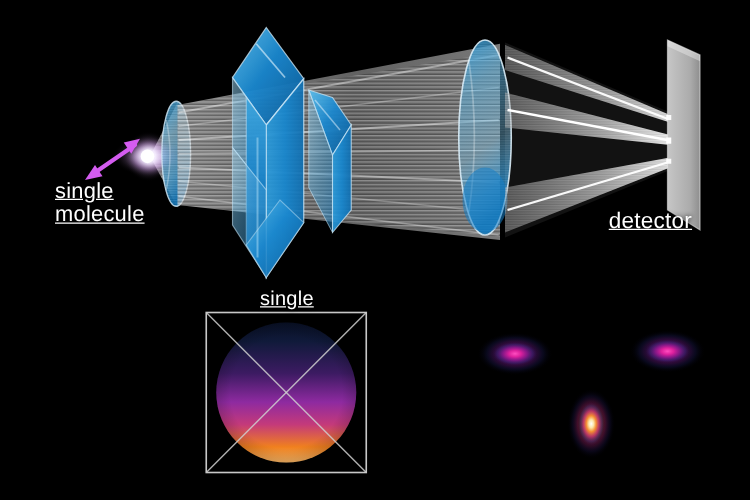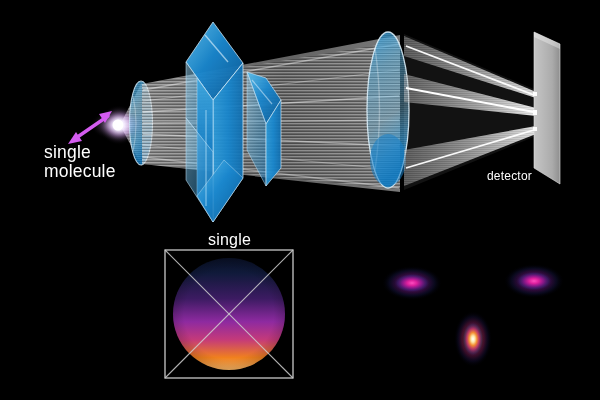--- a/index.html
+++ b/index.html
@@ -15,24 +15,25 @@
 
   .label{
     position:absolute;
     color:#ffffff;
     font-family:"Liberation Sans","DejaVu Sans",sans-serif;
     font-size:17px;
     line-height:19px;
     letter-spacing:.2px;
     white-space:pre;
     text-shadow:0 0 4px rgba(0,0,0,.9);
+    text-decoration:underline;
   }
   #label-single-molecule{ left:44px; top:143px; font-size:17.5px; }
   #label-pupil{ left:208px; top:230px; font-size:16px; }
-  #label-detector{ left:487px; top:167px; font-size:12px; }
+  #label-detector{ left:487px; top:167px; font-size:18px; }
 </style>
 </head>
 <body>
 
 <div id="stage">
 
   <svg viewBox="0 0 600 400" xmlns="http://www.w3.org/2000/svg">
     <defs>
 
       <radialGradient id="gEmit" cx="50%" cy="50%" r="50%">

